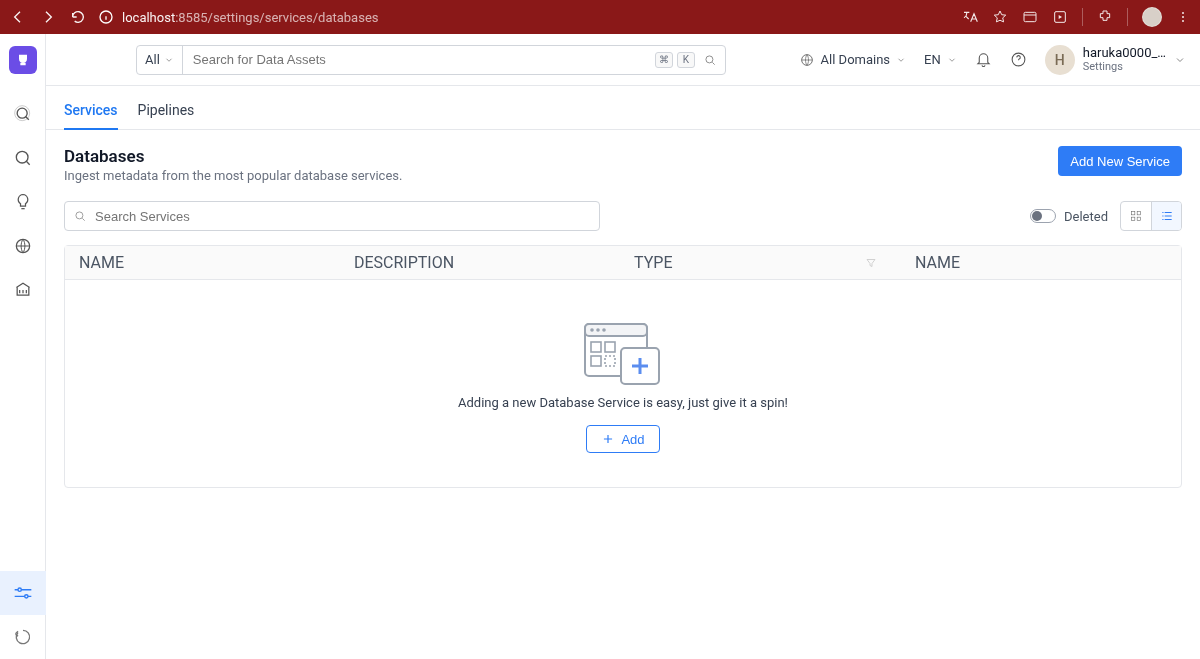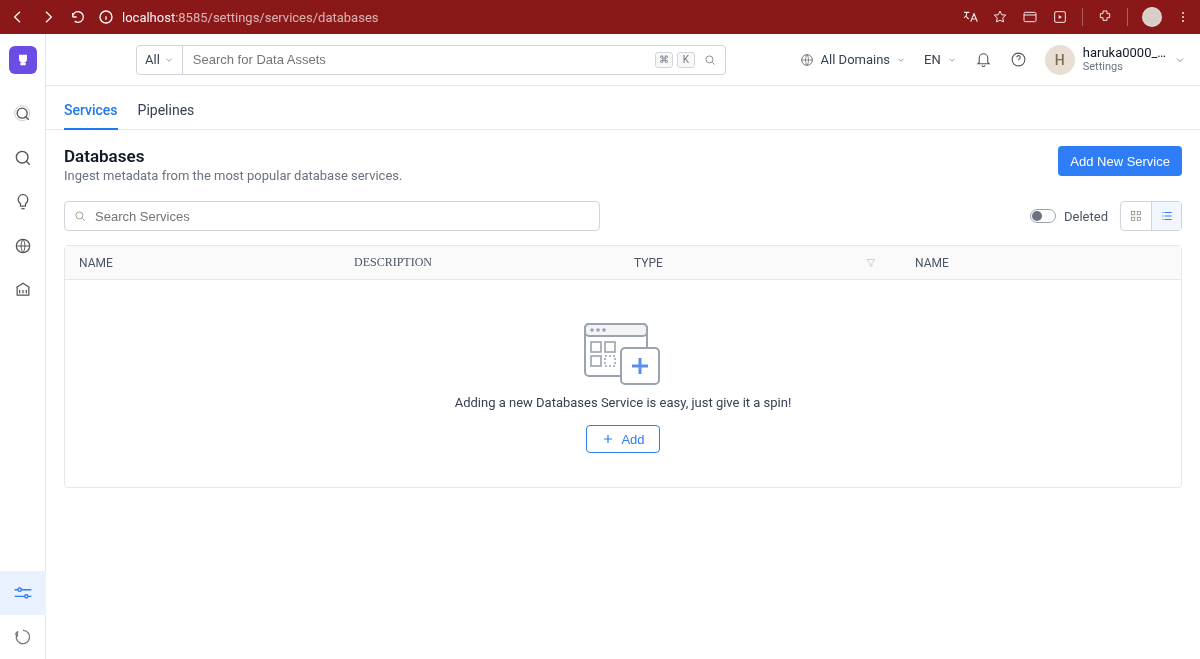--- a/index.html
+++ b/index.html
@@ -190,24 +190,24 @@
   width: 10px; height: 10px; border-radius: 50%;
   background: var(--gray-500);
   position: absolute; left: 1px; top: 1px;
 }
 .view-toggle { display:flex; border:1px solid var(--gray-300); border-radius:4px; overflow:hidden; }
 .view-toggle .seg { width:30px; height:28px; display:flex; align-items:center; justify-content:center; }
 .view-toggle .seg.active { background:#f2f7ff; border-left:1px solid var(--gray-300); }
 
 
 .table-wrap { margin: 0 18px; border: 1px solid var(--gray-200); border-radius: 4px; }
-.thead { display:flex; background:#fafafa; border-bottom:1px solid var(--gray-200); height:34px; align-items:center; font-size:12px; color:var(--gray-600); }
+.thead { display:flex; background:#fafafa; border-bottom:1px solid var(--gray-200); height:34px; align-items:center; font-size:16px; color:var(--gray-600); }
 .th { padding: 0 14px; }
 .th-name { width: 275px; }
-.th-desc { width: 280px; font-family: Liberation Serif, serif; }
+.th-desc { width: 280px; }
 .th-type { flex:1; display:flex; align-items:center; }
 .th-type .filter-ic { margin-left:auto; margin-right:10px; opacity:.5; }
 .th-owner { width: 280px; }
 
 .empty-state {
   display:flex; flex-direction:column; align-items:center;
   padding: 38px 0 34px; gap: 5px;
   font-size: 13px; color: var(--gray-700);
 }
 .empty-state .help { color: var(--gray-700); }
@@ -479,21 +479,21 @@
           <circle cx="13" cy="12" r="1.8" fill="#9aa3af"></circle>
             <circle cx="19" cy="12" r="1.8" fill="#9aa3af"></circle>
             <circle cx="25" cy="12" r="1.8" fill="#9aa3af"></circle>
           <rect x="12" y="24" width="10" height="10" stroke="#9aa3af" stroke-width="1.6" fill="none"></rect>
           <rect x="26" y="24" width="10" height="10" stroke="#9aa3af" stroke-width="1.6" fill="none"></rect>
           <rect x="12" y="38" width="10" height="10" stroke="#9aa3af" stroke-width="1.6" fill="none"></rect>
           <rect x="26" y="38" width="10" height="10" stroke="#9aa3af" stroke-dasharray="2 2" stroke-width="1.6" fill="none"></rect>
           <rect x="42" y="30" width="38" height="36" rx="4" fill="#fff" stroke="#9aa3af" stroke-width="2"></rect>
           <path d="M61 40v16M53 48h16" stroke="#5b8def" stroke-width="3"></path>
         </svg>
-        <div>Adding a new Databases Service is easy, just give it a spin!</div>
+        <div>Adding a new Database Service is easy, just give it a spin!</div>
         <button class="btn-outline-add">
           <svg width="14" height="14" viewBox="0 0 24 24">
               <path d="M12 5v14M5 12h14" stroke-width="2" fill="none"></path>
             </svg>
           <span>Add</span>
         </button>
       </div>
     </div>
   </div>
 </div>

